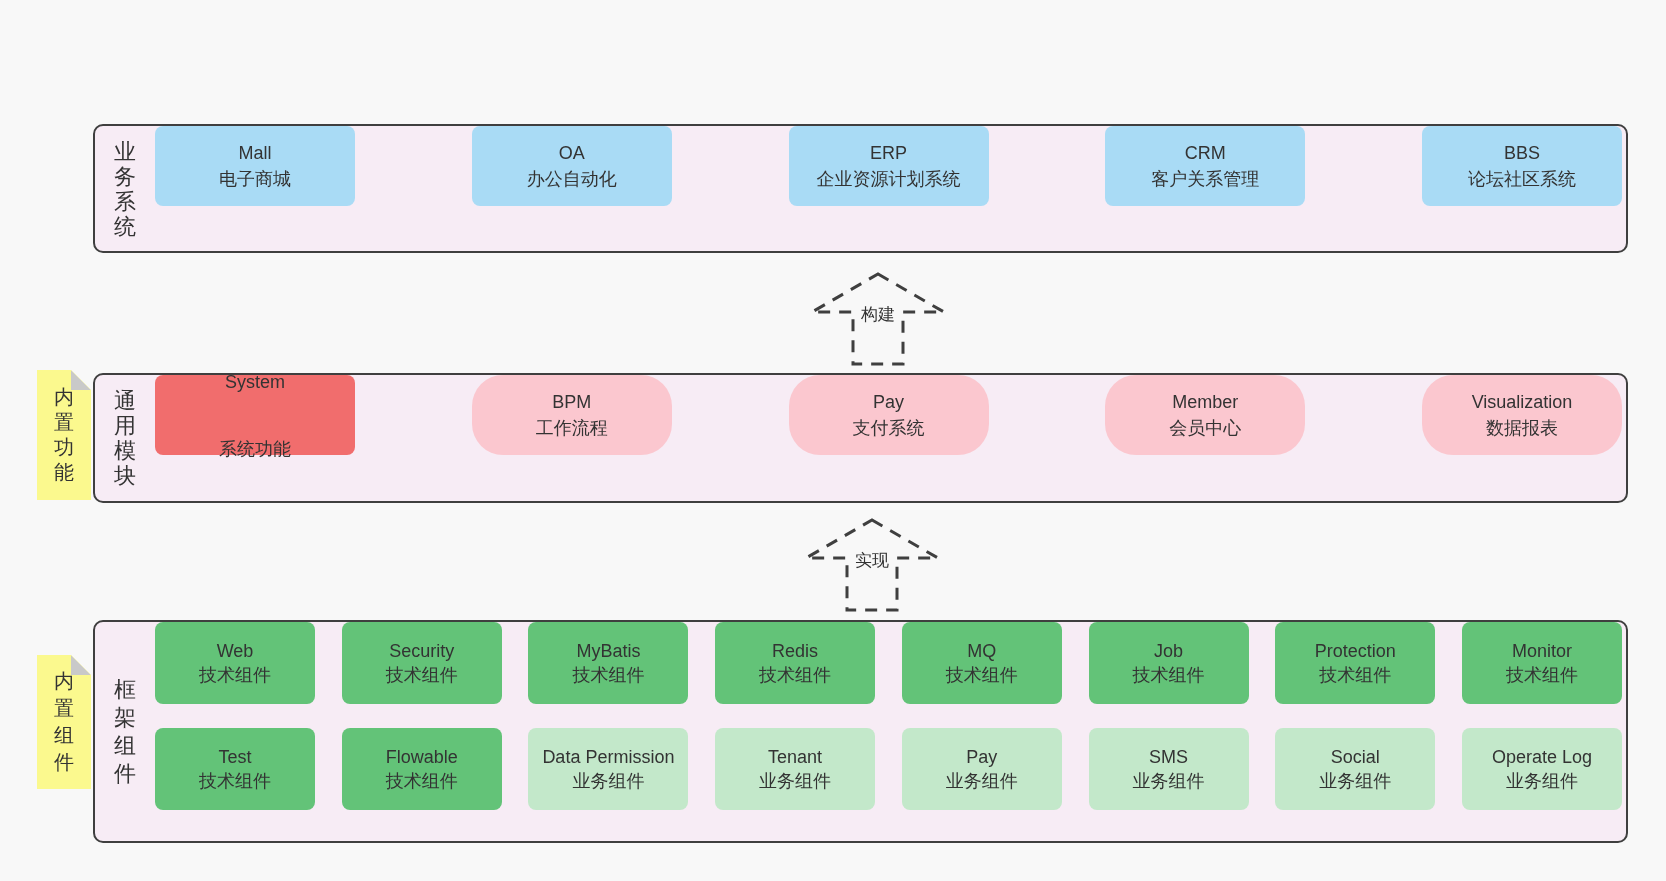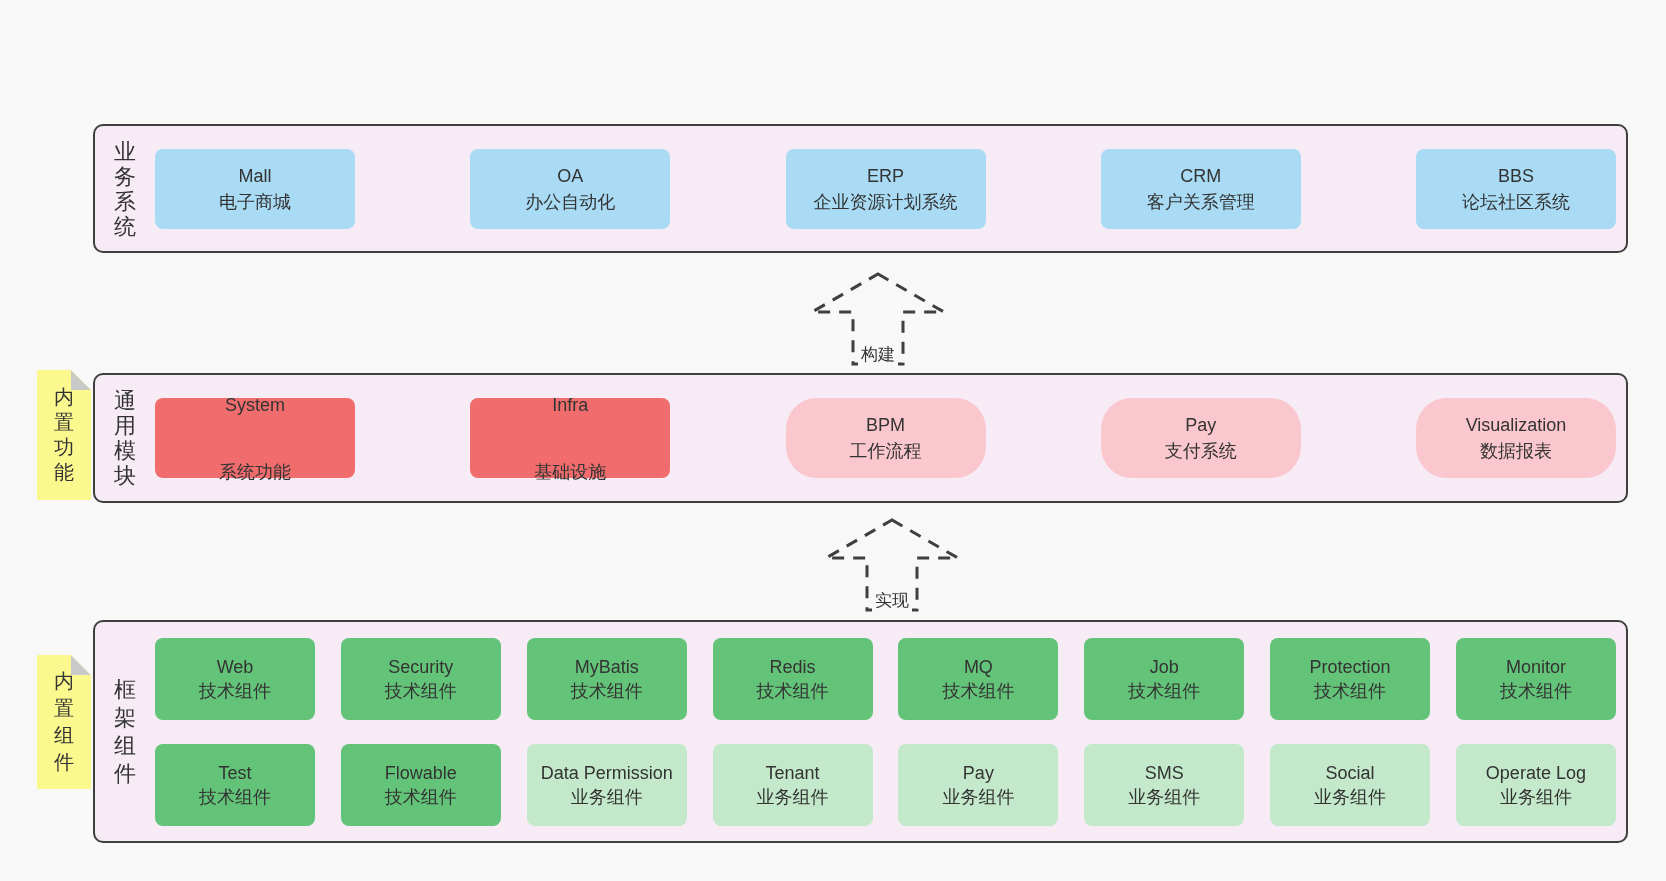--- a/index.html
+++ b/index.html
@@ -32,22 +32,22 @@
 
   .panel-title{
     width:60px; display:flex; flex-direction:column;
     justify-content:center; align-items:center;
     font-size:22px;
   }
   .panel-title .vchar{line-height:25px;}
   .panel-components .panel-title .vchar{line-height:28px;}
 
   .rows{
-    flex:1; display:flex; flex-direction:column; justify-content:center;
-    gap:24px; padding-right:10px;
+    flex:1; display:flex; flex-direction:column; justify-content:flex-start;
+    gap:24px; padding-right:4px;
   }
   .row{display:flex; justify-content:space-between;}
 
   .box{
     border-radius:8px;
     display:flex; flex-direction:column; justify-content:center; align-items:center;
     text-align:center; font-size:18px; line-height:26px;
     padding:0 6px;
   }
   .panel-business .box,.panel-modules .box{width:200px;height:80px;}
@@ -74,25 +74,25 @@
   .note-text{
     position:absolute; inset:0; display:flex; flex-direction:column;
     justify-content:center; align-items:center; font-size:20px;
   }
   .note-text .vchar{line-height:25px;}
   .note-components .note-text .vchar{line-height:27px;}
 
   
   .arrow{position:absolute;width:136px;height:94px;}
   .arrow-1{left:810px;top:272px;}
-  .arrow-2{left:824px;top:518px;}
+  .arrow-2{left:804px;top:518px;}
   .arrow svg{position:absolute;inset:0;overflow:visible;}
   .arrow-label{
     position:absolute; left:50%; top:30px; transform:translateX(-50%);
-    background:var(--page-bg); font-size:17px; padding:1px 3px; white-space:nowrap;margin-top:40px;
+    background:var(--page-bg); font-size:17px; padding:1px 3px; white-space:nowrap;
   }
 </style>
 </head>
 <body>
 
 <div class="stage">
 
   <section class="panel panel-business">
     <div class="panel-title">
         <div class="vchar">业</div>
@@ -149,31 +149,31 @@
         <div class="vchar">用</div>
         <div class="vchar">模</div>
         <div class="vchar">块</div>
       </div>
     <div class="rows">
         <div class="row">
           <div class="box v-red">
             <div class="box-name">System</div>
             <div class="box-sub">系统功能</div>
           </div>
-          <div class="box v-red">
-            <div class="box-name">Infra</div>
-            <div class="box-sub">基础设施</div>
-          </div>
           <div class="box v-pink">
             <div class="box-name">BPM</div>
             <div class="box-sub">工作流程</div>
           </div>
           <div class="box v-pink">
             <div class="box-name">Pay</div>
             <div class="box-sub">支付系统</div>
+          </div>
+          <div class="box v-pink">
+            <div class="box-name">Member</div>
+            <div class="box-sub">会员中心</div>
           </div>
           <div class="box v-pink">
             <div class="box-name">Visualization</div>
             <div class="box-sub">数据报表</div>
           </div>
         </div>
       </div>
   </section>
 
   <div class="arrow arrow-2">

